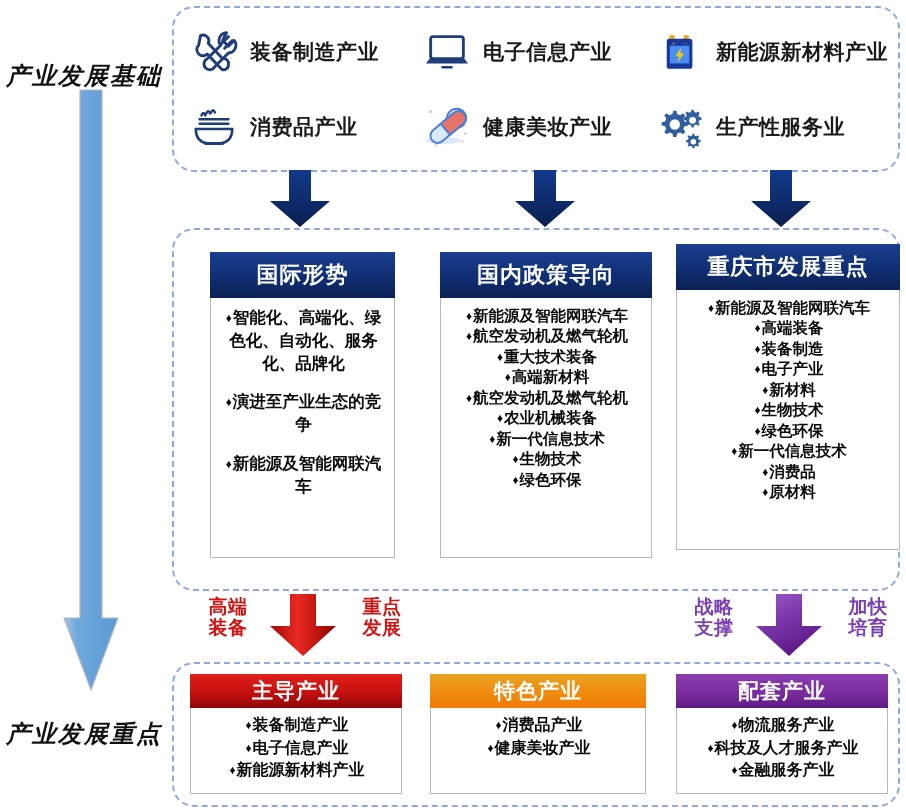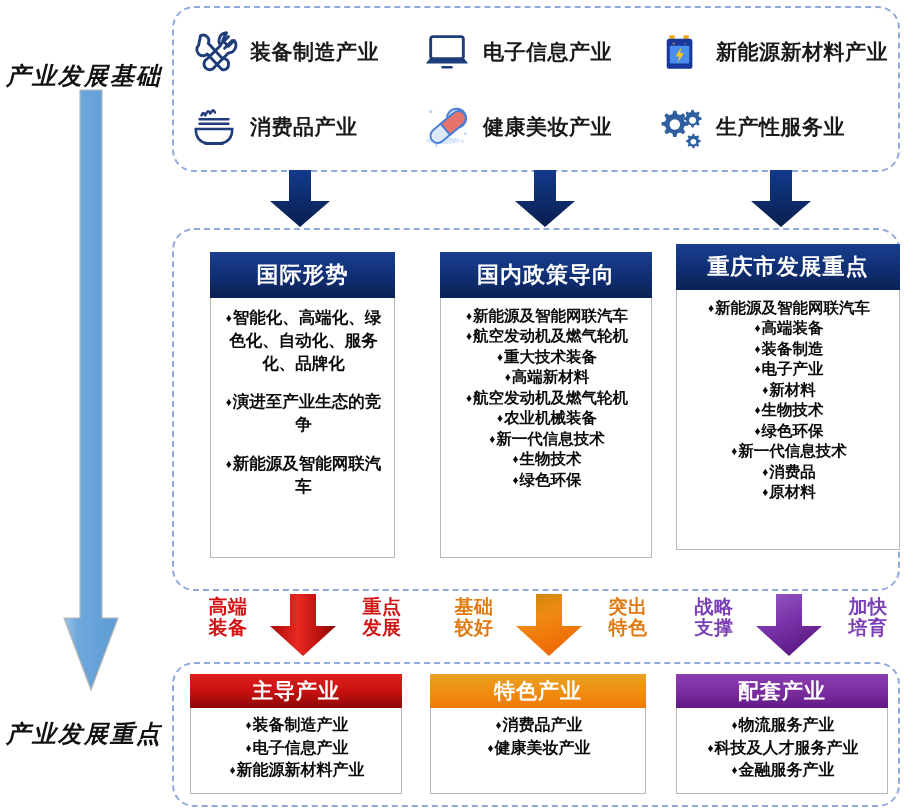--- a/index.html
+++ b/index.html
@@ -320,34 +320,20 @@
             <stop offset="42%" stop-color="#e82a22"></stop>
           <stop offset="70%" stop-color="#c11510"></stop>
             <stop offset="100%" stop-color="#8a0505"></stop>
         </linearGradient>
       </defs>
       <path d="M26,2 L52,2 L52,34 L72,34 L39,64 L6,34 L26,34 Z" fill="url(#redg)"></path>
     </svg>
     <div class="lbl right">重点发展</div>
   </div>
 
-  <div class="mid-arrow-group" id="arrows-feature">
-    <div class="lbl left">基础较好</div>
-    <svg class="arw" viewBox="0 0 78 66">
-      <defs>
-        <linearGradient id="orgg" x1="0" y1="0" x2="0.4" y2="1">
-          <stop offset="0%" stop-color="#c88a0a"></stop>
-            <stop offset="45%" stop-color="#ef8a12"></stop>
-          <stop offset="100%" stop-color="#f06a05"></stop>
-        </linearGradient>
-      </defs>
-      <path d="M26,2 L52,2 L52,34 L72,34 L39,64 L6,34 L26,34 Z" fill="url(#orgg)"></path>
-    </svg>
-    <div class="lbl right">突出特色</div>
-  </div>
 
   <div class="mid-arrow-group" id="arrows-support">
     <div class="lbl left">战略支撑</div>
     <svg class="arw" viewBox="0 0 78 66">
       <defs>
         <linearGradient id="purg" x1="0" y1="0" x2="0.5" y2="1">
           <stop offset="0%" stop-color="#9a5fc4"></stop>
             <stop offset="50%" stop-color="#7b35ab"></stop>
           <stop offset="100%" stop-color="#5d1a86"></stop>
         </linearGradient>

